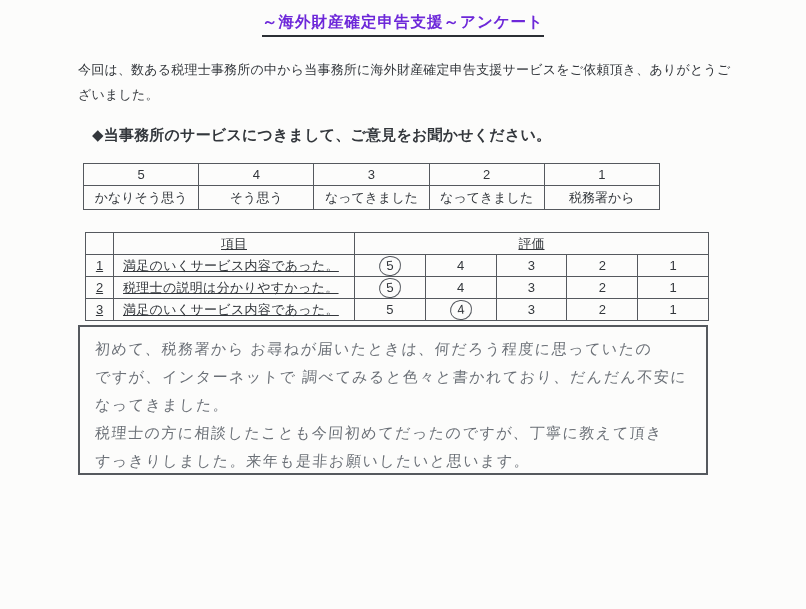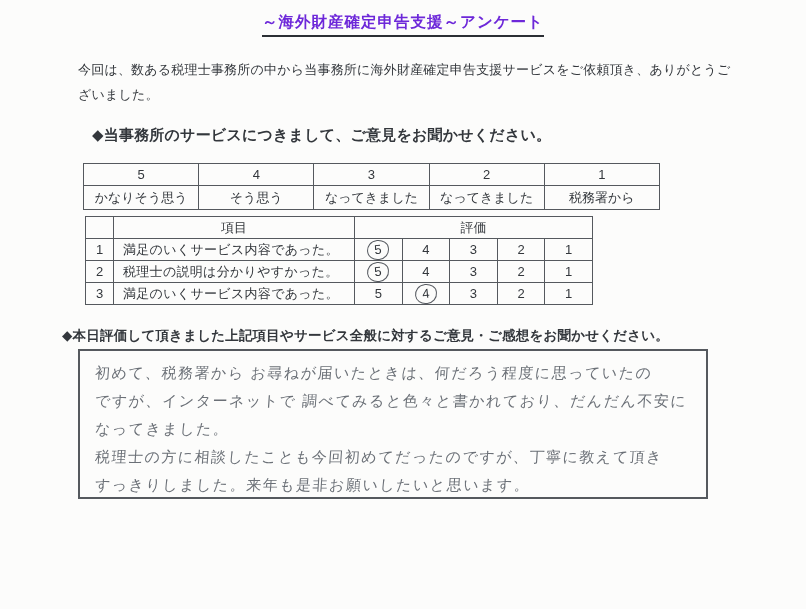--- a/index.html
+++ b/index.html
@@ -37,21 +37,21 @@
   .scale-table{margin:16px 0 0 83px;width:577px;table-layout:fixed;}
   .scale-table th,.scale-table td{
     border:1px solid #55595e;
     font-size:13px;font-weight:normal;
     text-align:center;padding:0;
     height:21px;color:#33373c;
   }
   .scale-table td{height:23px;margin-top:36px;}
 
   
-  .rating-table{margin:6px 0 0 85px;width:508px;table-layout:fixed;}
+  .rating-table{margin:22px 0 0 85px;width:624px;table-layout:fixed;text-decoration:underline;}
   .rating-table th,.rating-table td{
     border:1px solid #55595e;
     font-size:13px;font-weight:normal;
     text-align:center;height:21px;padding:0;color:#33373c;
   }
   .rating-table .no-col{width:27px;}
   .rating-table .item-col{width:240px;}
   .rating-table td.item{text-align:left;padding-left:9px;letter-spacing:.3px;}
   .rating-table .val{display:inline-block;min-width:14px;line-height:15px;padding:1px 3px 2px 3px;}
   .val.circled{
@@ -143,23 +143,20 @@
       <td class="item">満足のいくサービス内容であった。</td>
       <td><span class="val">5</span></td>
       <td><span class="val circled">4</span></td>
       <td><span class="val">3</span></td>
       <td><span class="val">2</span></td>
       <td><span class="val">1</span></td>
     </tr>
   </tbody>
     </table>
 
-  <div class="section2">
-    <div class="sec-head">◆本日評価して頂きました上記項目やサービス全般に対するご意見・ご感想をお聞かせください。</div>
-  </div>
 
   <div class="comment-box">
     <div class="hand-line">初めて、税務署から お尋ねが届いたときは、何だろう程度に思っていたの</div>
     <div class="hand-line">ですが、インターネットで 調べてみると色々と書かれており、だんだん不安に</div>
     <div class="hand-line">なってきました。</div>
     <div class="hand-line">税理士の方に相談したことも今回初めてだったのですが、丁寧に教えて頂き</div>
     <div class="hand-line">すっきりしました。来年も是非お願いしたいと思います。</div>
   </div>
 
 </div>

